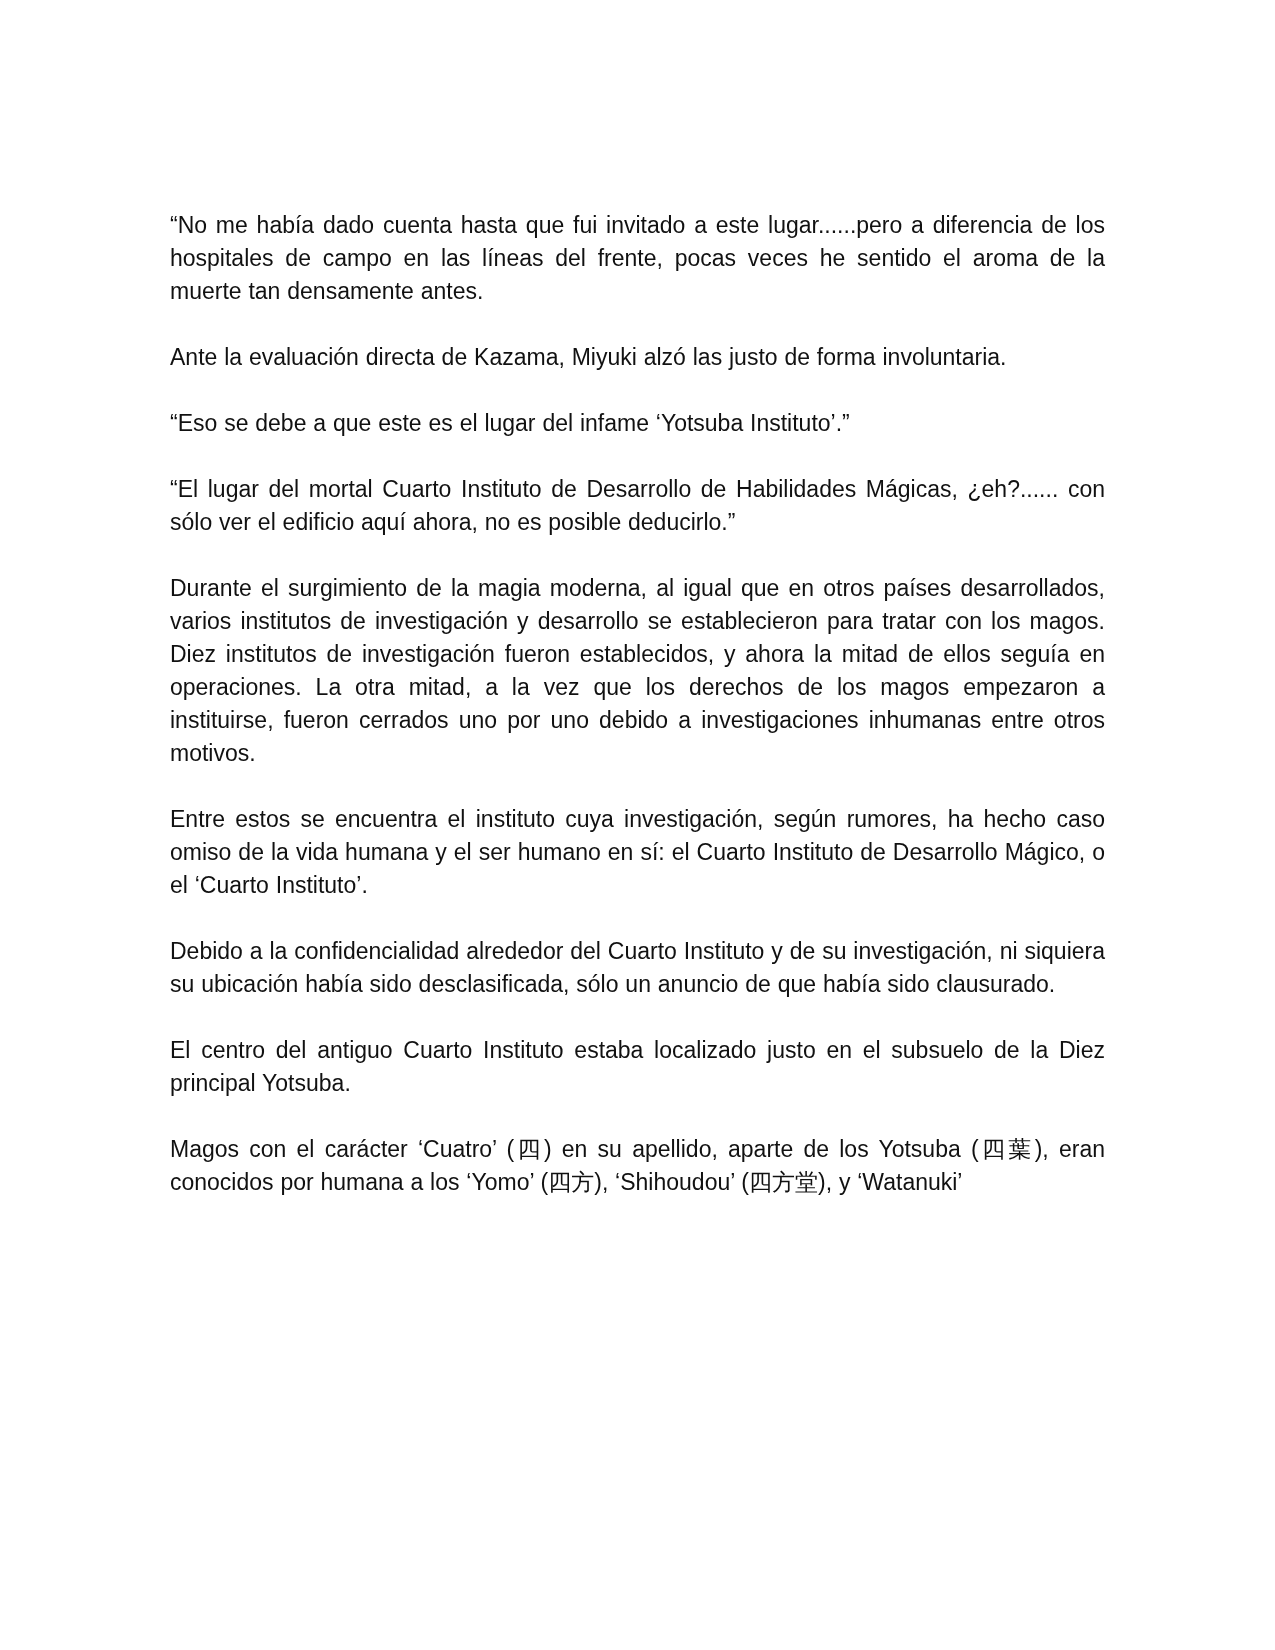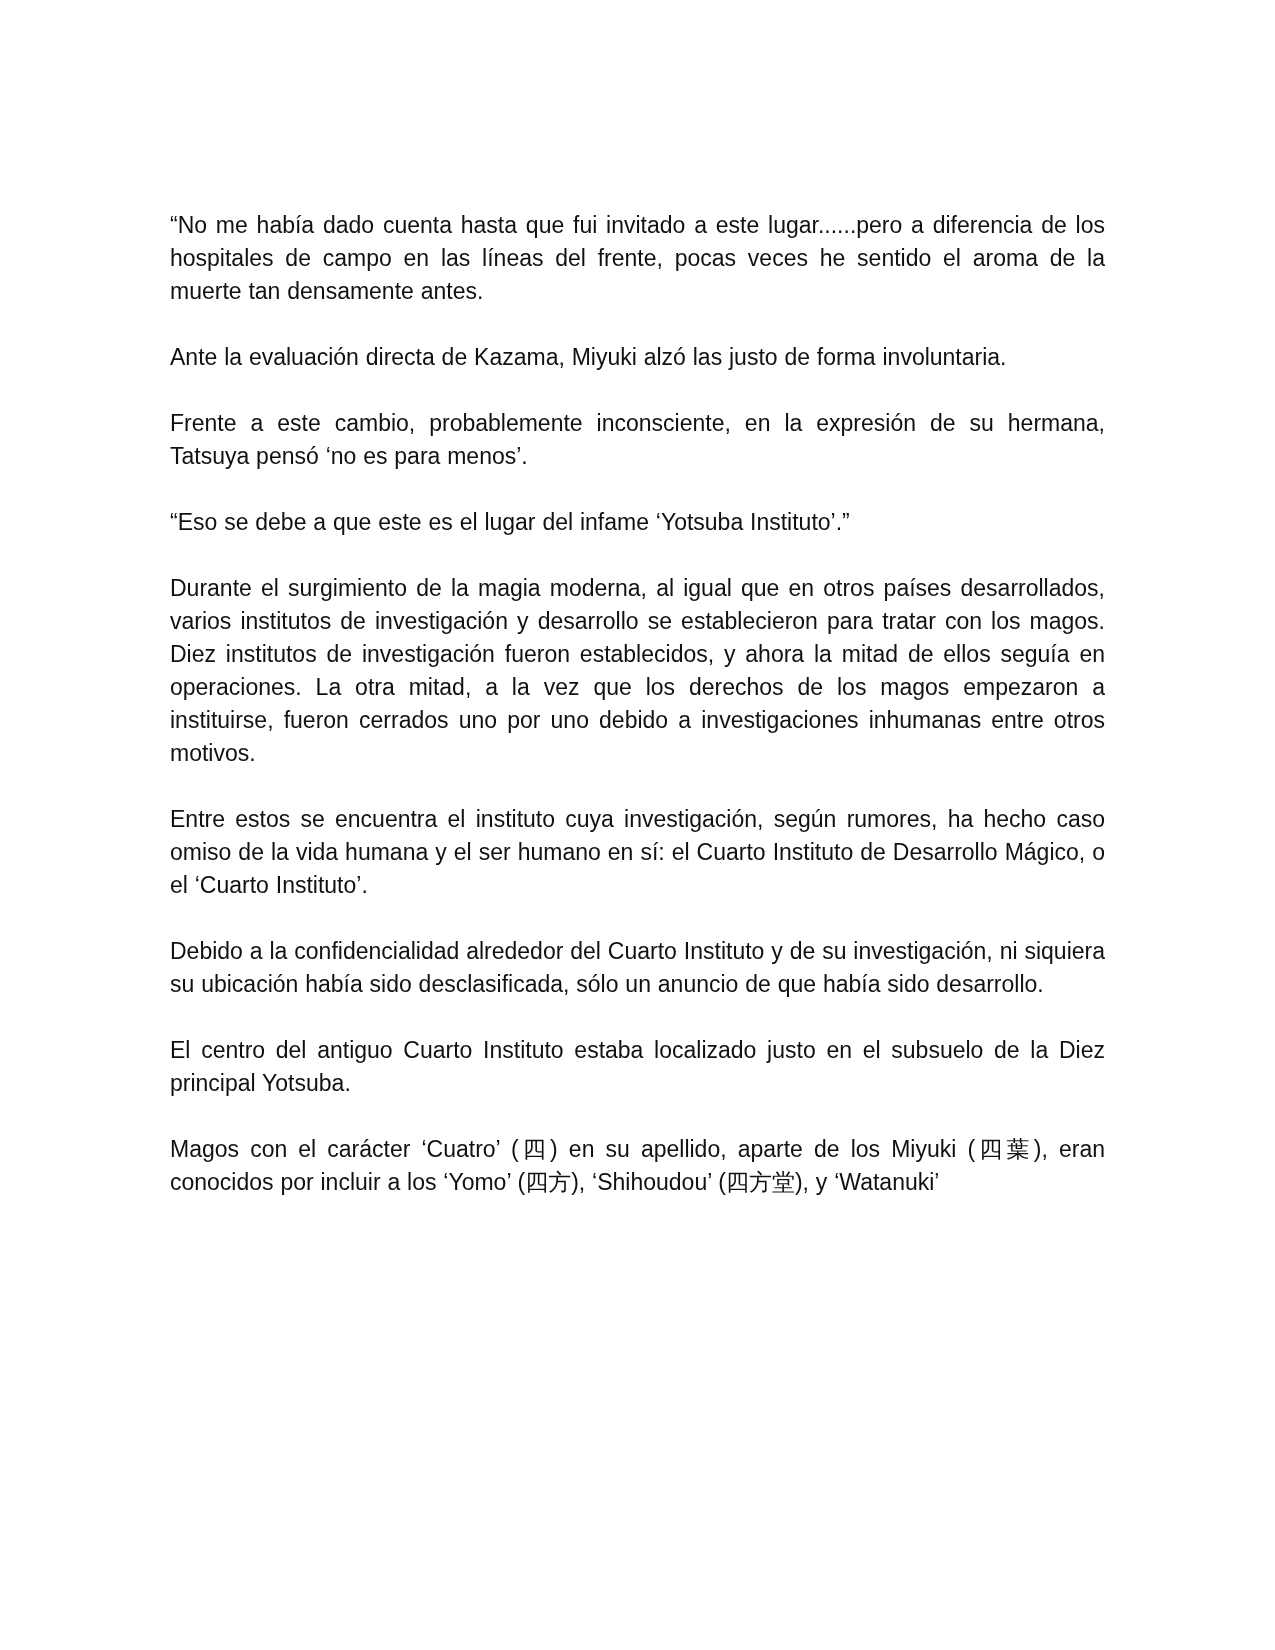--- a/index.html
+++ b/index.html
@@ -29,20 +29,20 @@
     text-justify: inter-word;
     word-spacing: 0.02em;
   }
 </style>
 </head>
 <body>
 
 <div class="page">
   <p class="para">“No me había dado cuenta hasta que fui invitado a este lugar......pero a diferencia de los hospitales de campo en las líneas del frente, pocas veces he sentido el aroma de la muerte tan densamente antes.</p>
   <p class="para">Ante la evaluación directa de Kazama, Miyuki alzó las justo de forma involuntaria.</p>
-  <p class="para">Frente a este cambio, probablemente inconsciente, en la expresión de su hermana, Tatsuya pensó ‘no es para menos’.</p>
   <p class="para">“Eso se debe a que este es el lugar del infame ‘Yotsuba Instituto’.”</p>
+  <p class="para">“El lugar del mortal Cuarto Instituto de Desarrollo de Habilidades Mágicas, ¿eh?...... con sólo ver el edificio aquí ahora, no es posible deducirlo.”</p>
   <p class="para">Durante el surgimiento de la magia moderna, al igual que en otros países desarrollados, varios institutos de investigación y desarrollo se establecieron para tratar con los magos. Diez institutos de investigación fueron establecidos, y ahora la mitad de ellos seguía en operaciones. La otra mitad, a la vez que los derechos de los magos empezaron a instituirse, fueron cerrados uno por uno debido a investigaciones inhumanas entre otros motivos.</p>
   <p class="para">Entre estos se encuentra el instituto cuya investigación, según rumores, ha hecho caso omiso de la vida humana y el ser humano en sí: el Cuarto Instituto de Desarrollo Mágico, o el ‘Cuarto Instituto’.</p>
-  <p class="para">Debido a la confidencialidad alrededor del Cuarto Instituto y de su investigación, ni siquiera su ubicación había sido desclasificada, sólo un anuncio de que había sido desarrollo.</p>
+  <p class="para">Debido a la confidencialidad alrededor del Cuarto Instituto y de su investigación, ni siquiera su ubicación había sido desclasificada, sólo un anuncio de que había sido clausurado.</p>
   <p class="para">El centro del antiguo Cuarto Instituto estaba localizado justo en el subsuelo de la Diez principal Yotsuba.</p>
-  <p class="para">Magos con el carácter ‘Cuatro’ (四) en su apellido, aparte de los Miyuki (四葉), eran conocidos por incluir a los ‘Yomo’ (四方), ‘Shihoudou’ (四方堂), y ‘Watanuki’</p>
+  <p class="para">Magos con el carácter ‘Cuatro’ (四) en su apellido, aparte de los Yotsuba (四葉), eran conocidos por humana a los ‘Yomo’ (四方), ‘Shihoudou’ (四方堂), y ‘Watanuki’</p>
 </div>
 
 </body></html>

